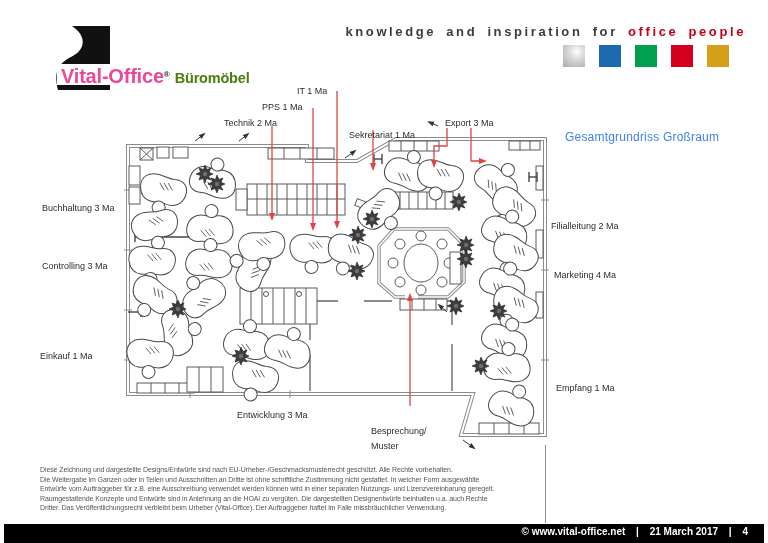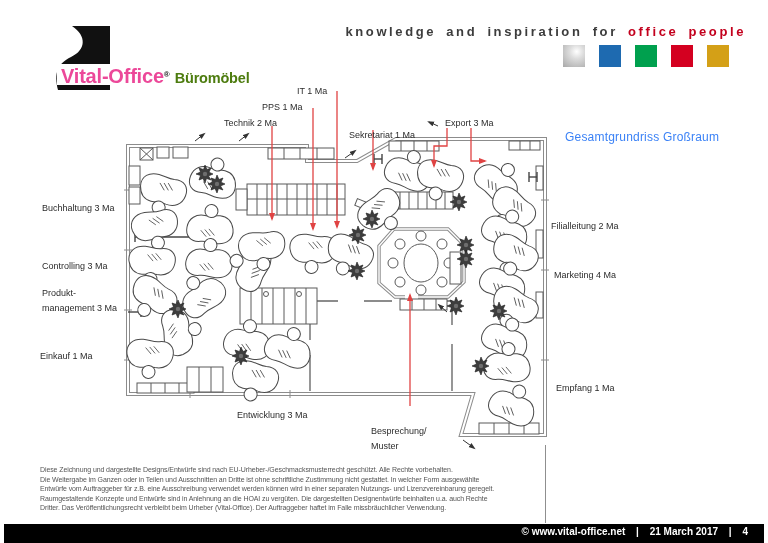--- a/index.html
+++ b/index.html
@@ -282,22 +282,20 @@
   </svg>
 
   <div id="plan-title">Gesamtgrundriss Großraum</div>
   <div class="lbl" style="left:297px;top:84px;">IT 1 Ma</div>
   <div class="lbl" style="left:262px;top:100px;">PPS 1 Ma</div>
   <div class="lbl" style="left:224px;top:116px;">Technik 2 Ma</div>
   <div class="lbl" style="left:349px;top:128px;">Sekretariat 1 Ma</div>
   <div class="lbl" style="left:445px;top:116px;">Export 3 Ma</div>
   <div class="lbl" style="left:42px;top:201px;">Buchhaltung 3 Ma</div>
   <div class="lbl" style="left:42px;top:259px;text-align:center;">Controlling 3 Ma</div>
-  <div class="lbl" style="left:42px;top:286px;">Produkt-
-management 3 Ma</div>
   <div class="lbl" style="left:40px;top:349px;">Einkauf 1 Ma</div>
   <div class="lbl" style="left:237px;top:408px;">Entwicklung 3 Ma</div>
   <div class="lbl" style="left:371px;top:424px;">Besprechung/
 Muster</div>
   <div class="lbl" style="left:551px;top:203px;margin-top:16px;">Filialleitung 2 Ma</div>
   <div class="lbl" style="left:554px;top:268px;">Marketing 4 Ma</div>
   <div class="lbl" style="left:556px;top:381px;">Empfang 1 Ma</div>
 
   <div id="disclaimer">
     <div>Diese Zeichnung und dargestellte Designs/Entwürfe sind nach EU-Urheber-/Geschmacksmusterrecht geschützt. Alle Rechte vorbehalten.</div>

